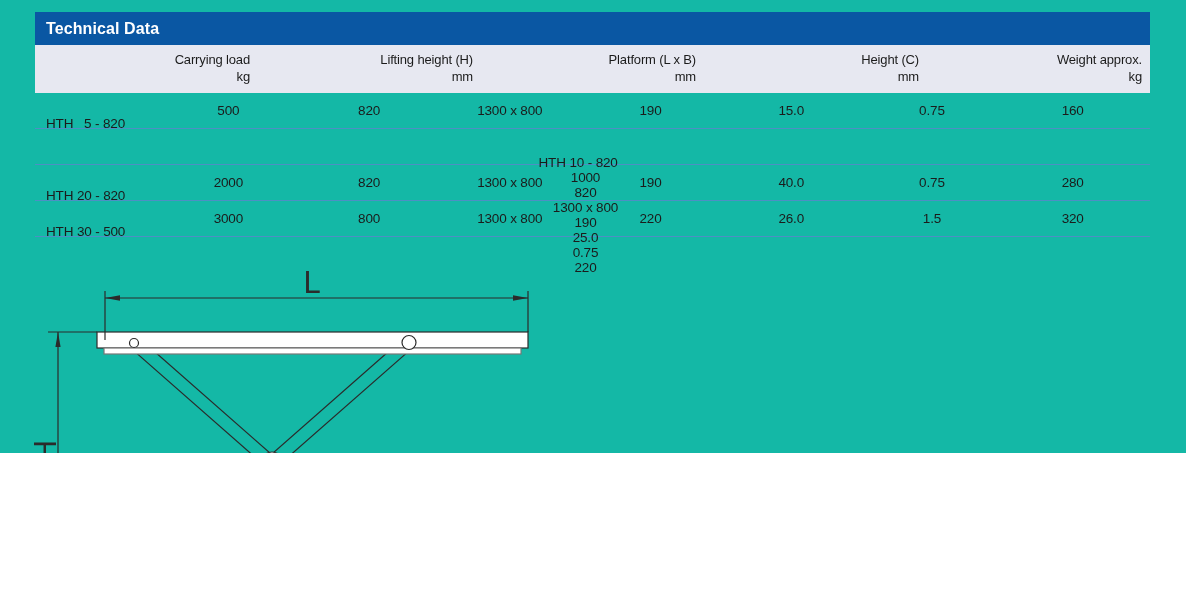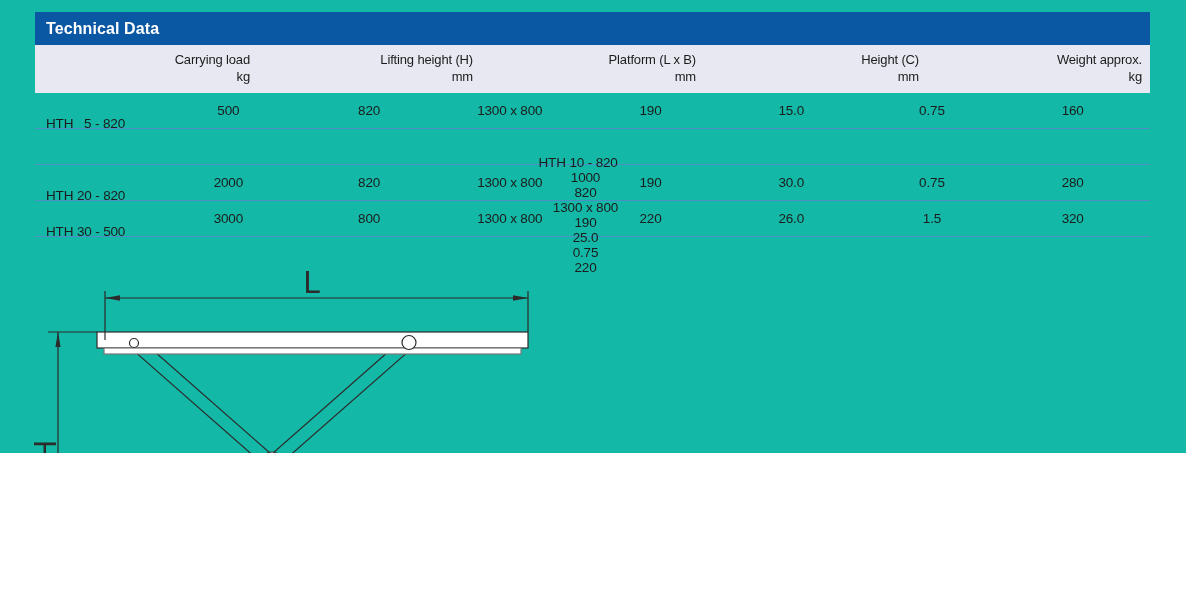--- a/index.html
+++ b/index.html
@@ -76,21 +76,21 @@
           <div class="tcell num">25.0</div>
           <div class="tcell num">0.75</div>
           <div class="tcell num">220</div>
         </div>
         <div class="trow" style="border-bottom-color: rgb(77, 143, 196);">
           <div class="tcell model">HTH 20 - 820</div>
           <div class="tcell num">2000</div>
           <div class="tcell num">820</div>
           <div class="tcell num">1300 x 800</div>
           <div class="tcell num">190</div>
-          <div class="tcell num">30.0</div>
+          <div class="tcell num">40.0</div>
           <div class="tcell num">0.75</div>
           <div class="tcell num">280</div>
         </div>
         <div class="trow" style="border-bottom-color: rgb(77, 143, 196);">
           <div class="tcell model">HTH 30 - 500</div>
           <div class="tcell num">3000</div>
           <div class="tcell num">800</div>
           <div class="tcell num">1300 x 800</div>
           <div class="tcell num">220</div>
           <div class="tcell num">26.0</div>

